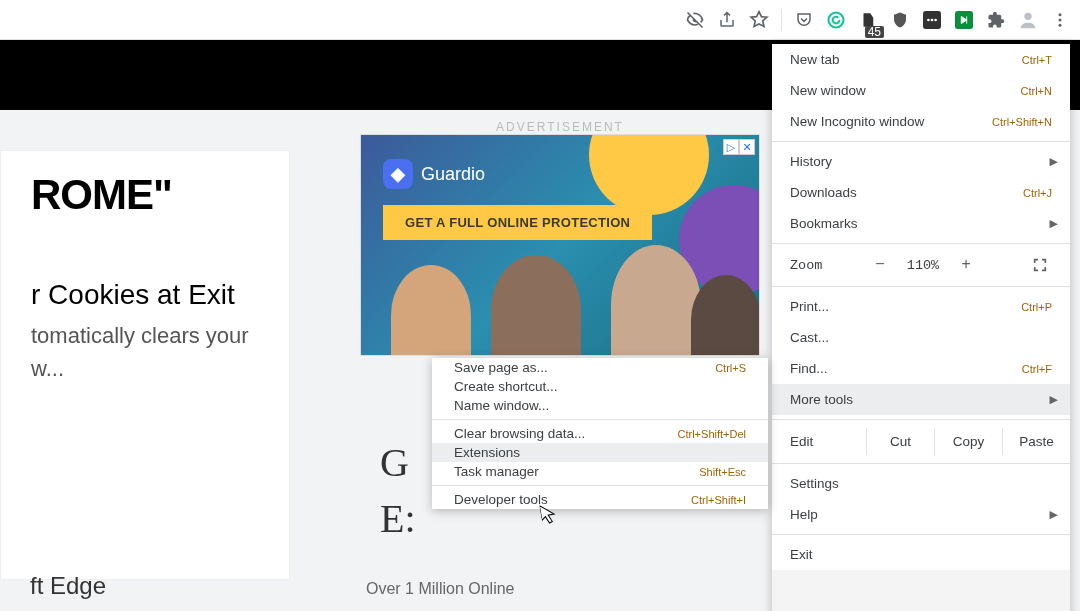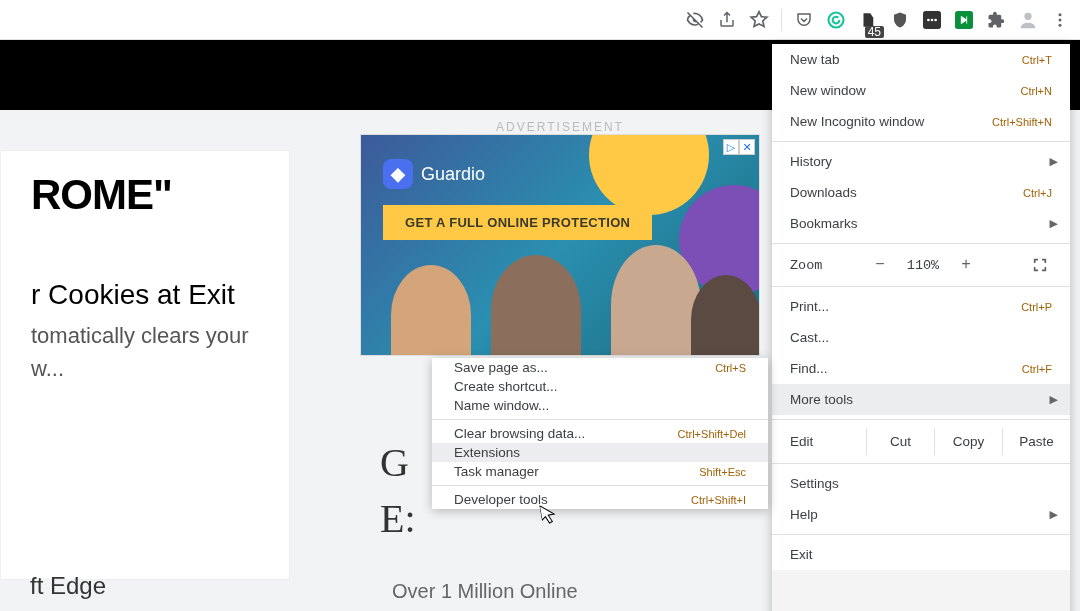--- a/index.html
+++ b/index.html
@@ -28,21 +28,21 @@
   .ad-cta { position:absolute; top:70px; left:22px; background:#ffc845; color:#3a3a2a; font-weight:700; font-size:13px; padding:10px 22px; letter-spacing:0.3px;}
   .ad-person { position:absolute; bottom:-10px; border-radius:50% 50% 0 0; }
   .ad-p1 { left:30px; width:80px; height:100px; background:#d4a57a;}
   .ad-p2 { left:130px; width:90px; height:110px; background:#8b6f5c;}
   .ad-p3 { left:250px; width:90px; height:120px; background:#c9a890;}
   .ad-p4 { left:330px; width:70px; height:90px; background:#5a4a42;}
   .ad-corner { position:absolute; top:4px; right:4px; display:flex; gap:0;}
   .ad-corner span { font-size:11px; color:#1a73e8; border:1px solid #ccc; width:16px; height:16px; display:flex;align-items:center;justify-content:center; background:#fff;}
   
   .article-h { position:absolute; top:435px; left:380px; font-family: Georgia, serif; font-size:40px; color:#333; line-height:1.4;}
-  .article-sub { position:absolute; top:580px; left:392px; font-family:Arial; font-size:20px; color:#666;}
+  .article-sub { position:absolute; top:580px; left:366px; font-family:Arial; font-size:16px; color:#666;}
   
   .menu { position:absolute; top:44px; right:10px; width:298px; background:#fff; box-shadow:0 2px 10px rgba(0,0,0,0.25); font-size:13.5px; color:#3c4043; z-index:10; }
   .m-item { display:flex; align-items:center; justify-content:space-between; padding:8px 18px; cursor:default; white-space:nowrap;}
   .m-item.highlighted { background:#ebedef;}
   .m-item .arrow { font-size:11px; color:#666; margin-left:auto; margin-right:-6px;}
   .m-item .sc { color:#a16207; font-size:11px;}
   .m-sep { height:1px; background:#e0e0e0; margin:4px 0;}
   .m-zoom { display:flex; align-items:center; padding:4px 8px 4px 18px; gap:0;font-family:Liberation Mono, monospace;}
   .m-zoom .lbl { flex:0 0 72px;}
   .m-zoom .zbtn { width:36px; text-align:center; font-size:16px; color:#5f6368; padding:4px 0;}

